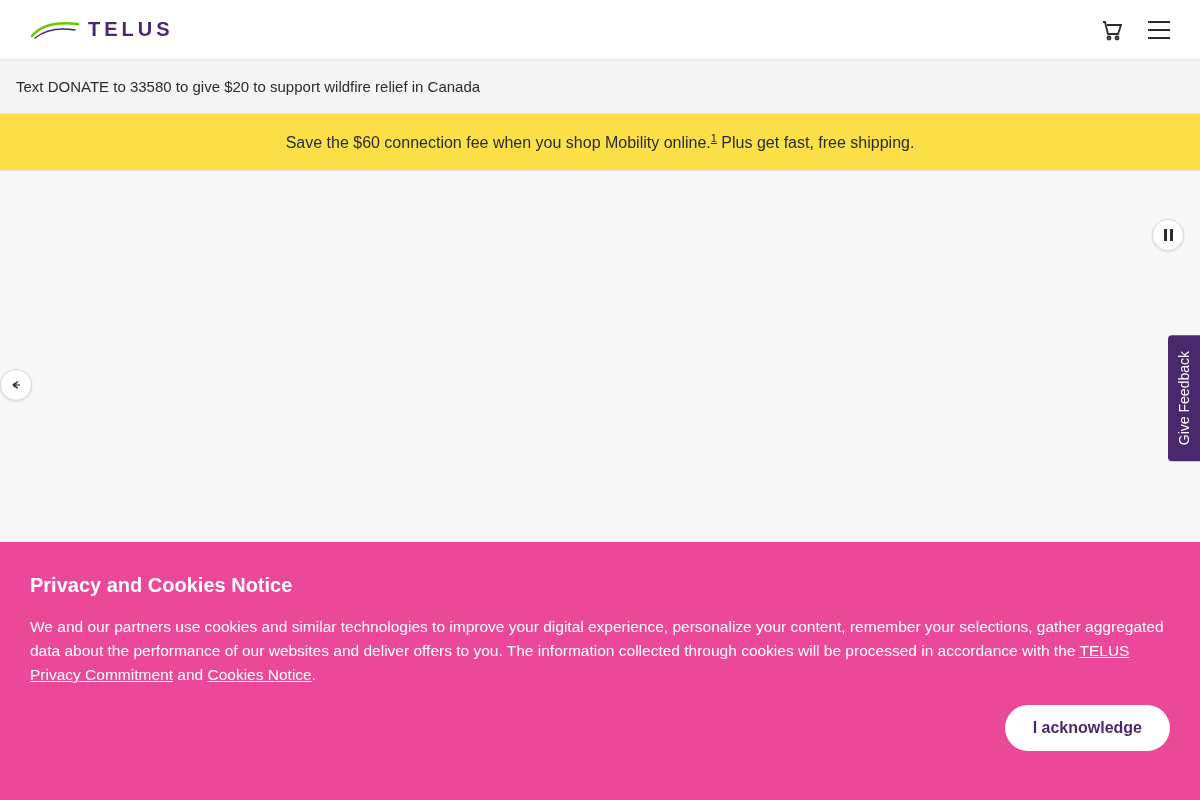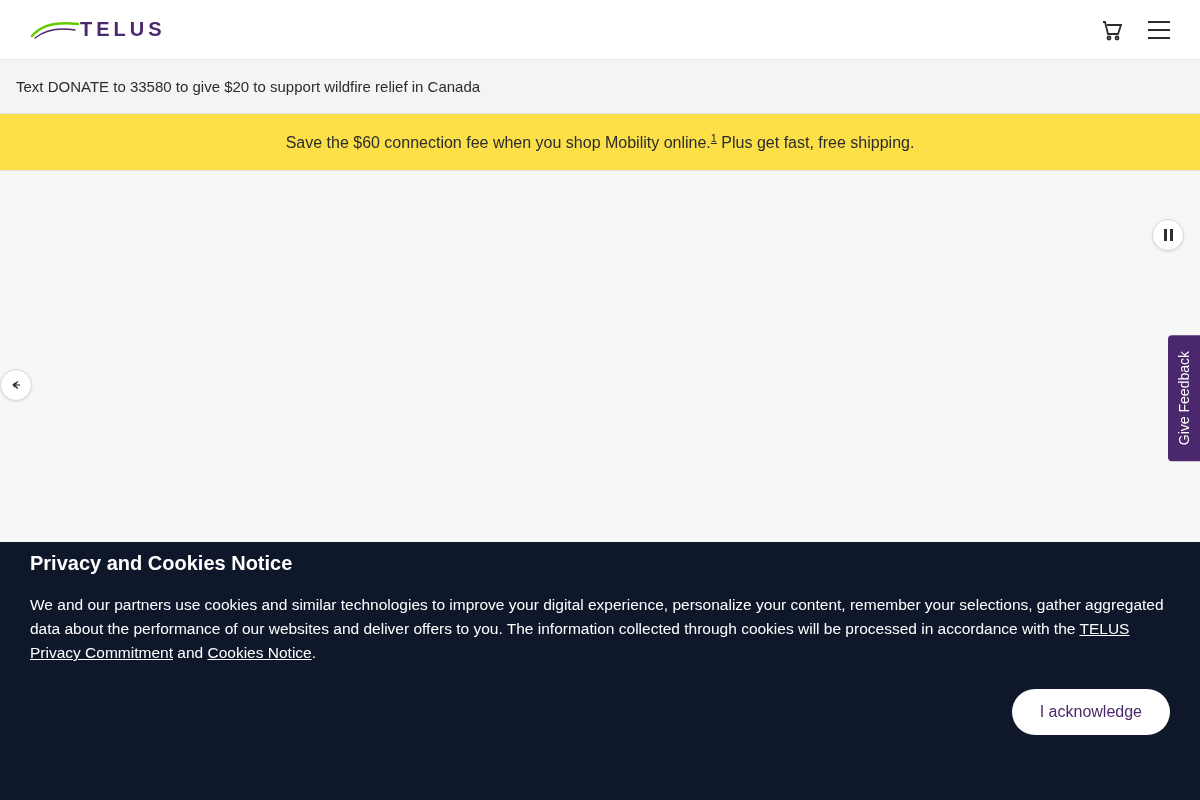--- a/index.html
+++ b/index.html
@@ -24,20 +24,21 @@
       border-bottom: 1px solid #e5e5e5;
       display: flex;
       align-items: center;
       justify-content: space-between;
       padding: 0 30px;
     }
     
     .logo {
       display: flex;
       align-items: center;
+      gap: 8px;
     }
     
     .logo-swoosh {
       width: 50px;
       height: 24px;
     }
     
     .logo-text {
       font-size: 20px;
       font-weight: 600;
@@ -163,56 +164,56 @@
       cursor: pointer;
       border-radius: 0 4px 4px 0;
     }
     
     
     .cookie-notice {
       position: absolute;
       bottom: 0;
       left: 0;
       right: 0;
-      background: #0f172a;
+      background: #ec4899;
       color: #fff;
-      padding: 10px 30px 30px 30px;
+      padding: 32px 30px 30px 30px;
       height: 258px;
     }
     
     .cookie-title {
       font-size: 20px;
       font-weight: 700;
       margin-bottom: 18px;
     }
     
     .cookie-text {
       font-size: 15.5px;
       line-height: 1.55;
-      margin-bottom: 24px;
+      margin-bottom: 18px;
     }
     
     .cookie-text a {
       color: #fff;
       text-decoration: underline;
     }
     
     .cookie-actions {
       display: flex;
       justify-content: flex-end;
     }
     
     .ack-btn {
       background: #fff;
       color: #4b286d;
       border: none;
       border-radius: 999px;
       padding: 14px 28px;
       font-size: 16px;
-      font-weight: 400;
+      font-weight: 700;
       cursor: pointer;
     }
   </style>
 </head>
 <body>
 
 <header class="header">
   <div class="logo">
     <svg class="logo-swoosh" viewBox="0 0 50 24">
       <path d="M2,18 Q15,2 48,6" stroke="#66cc00" stroke-width="2.5" fill="none" stroke-linecap="round"></path>

